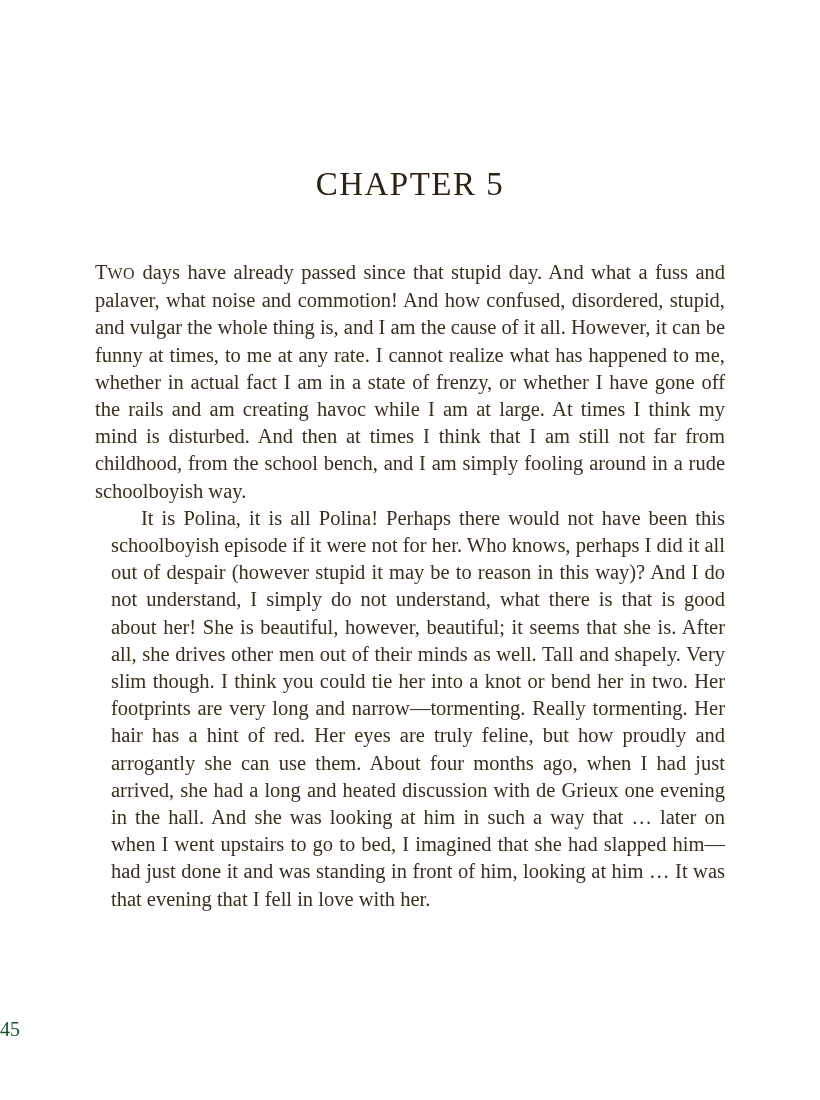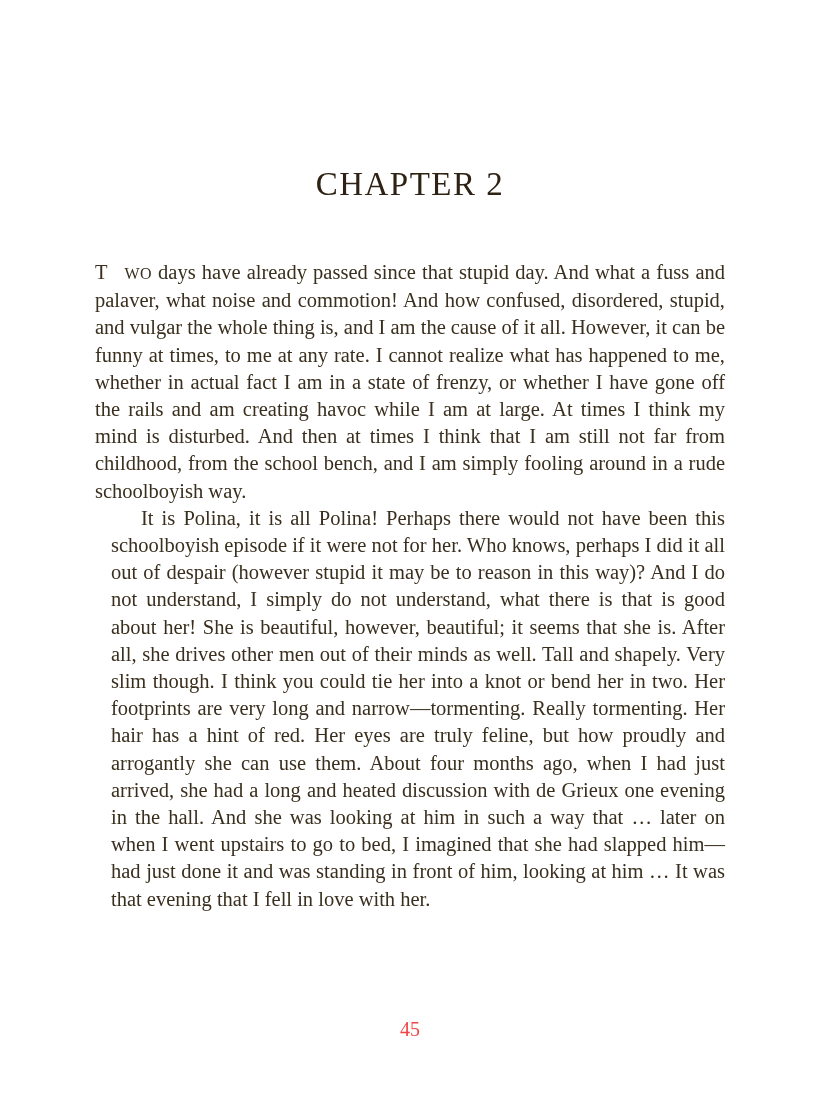--- a/index.html
+++ b/index.html
@@ -36,38 +36,37 @@
     text-align: justify;
     text-justify: inter-word;
     color: #3a2f1e;
   }
   .para { text-align: justify; }
   .para.indent { text-indent: 30px; margin-left: 16px; }
   .lead-sc {
     font-size: 0.78em;
     text-transform: uppercase;
     letter-spacing: 0.4px;
-    margin-left: 17px;
   }
   .page-number {
     position: absolute;
     top: 1018px;
     left: 0;
     width: 100%;
-    text-align: center;
+    text-align: left;
     font-size: 20px;
-    color: #ef4444;
+    color: #14532d;
   }
 </style>
 </head>
 <body>
 
 <div class="page">
 
-  <h1 class="chapter-title">CHAPTER 2</h1>
+  <h1 class="chapter-title">CHAPTER 5</h1>
 
   <div class="body-text">
 
     <p class="para first"><span class="lead-cap">T</span><span class="lead-sc">wo</span><span> days have already passed since that stupid day. And what a fuss and palaver, what noise and commotion! And how confused, disordered, stupid, and vulgar the whole thing is, and I am the cause of it all. However, it can be funny at times, to me at any rate. I cannot realize what has happened to me, whether in actual fact I am in a state of frenzy, or whether I have gone off the rails and am creating havoc while I am at large. At times I think my mind is disturbed. And then at times I think that I am still not far from childhood, from the school bench, and I am simply fooling around in a rude schoolboyish way.</span></p>
 
     <p class="para indent">It is Polina, it is all Polina! Perhaps there would not have been this schoolboyish episode if it were not for her. Who knows, perhaps I did it all out of despair (however stupid it may be to reason in this way)? And I do not understand, I simply do not understand, what there is that is good about her! She is beautiful, however, beautiful; it seems that she is. After all, she drives other men out of their minds as well. Tall and shapely. Very slim though. I think you could tie her into a knot or bend her in two. Her footprints are very long and narrow—tormenting. Really tormenting. Her hair has a hint of red. Her eyes are truly feline, but how proudly and arrogantly she can use them. About four months ago, when I had just arrived, she had a long and heated discussion with de Grieux one evening in the hall. And she was looking at him in such a way that … later on when I went upstairs to go to bed, I imagined that she had slapped him—had just done it and was standing in front of him, looking at him … It was that evening that I fell in love with her.</p>
 
   </div>
 
   <div class="page-number">45</div>

